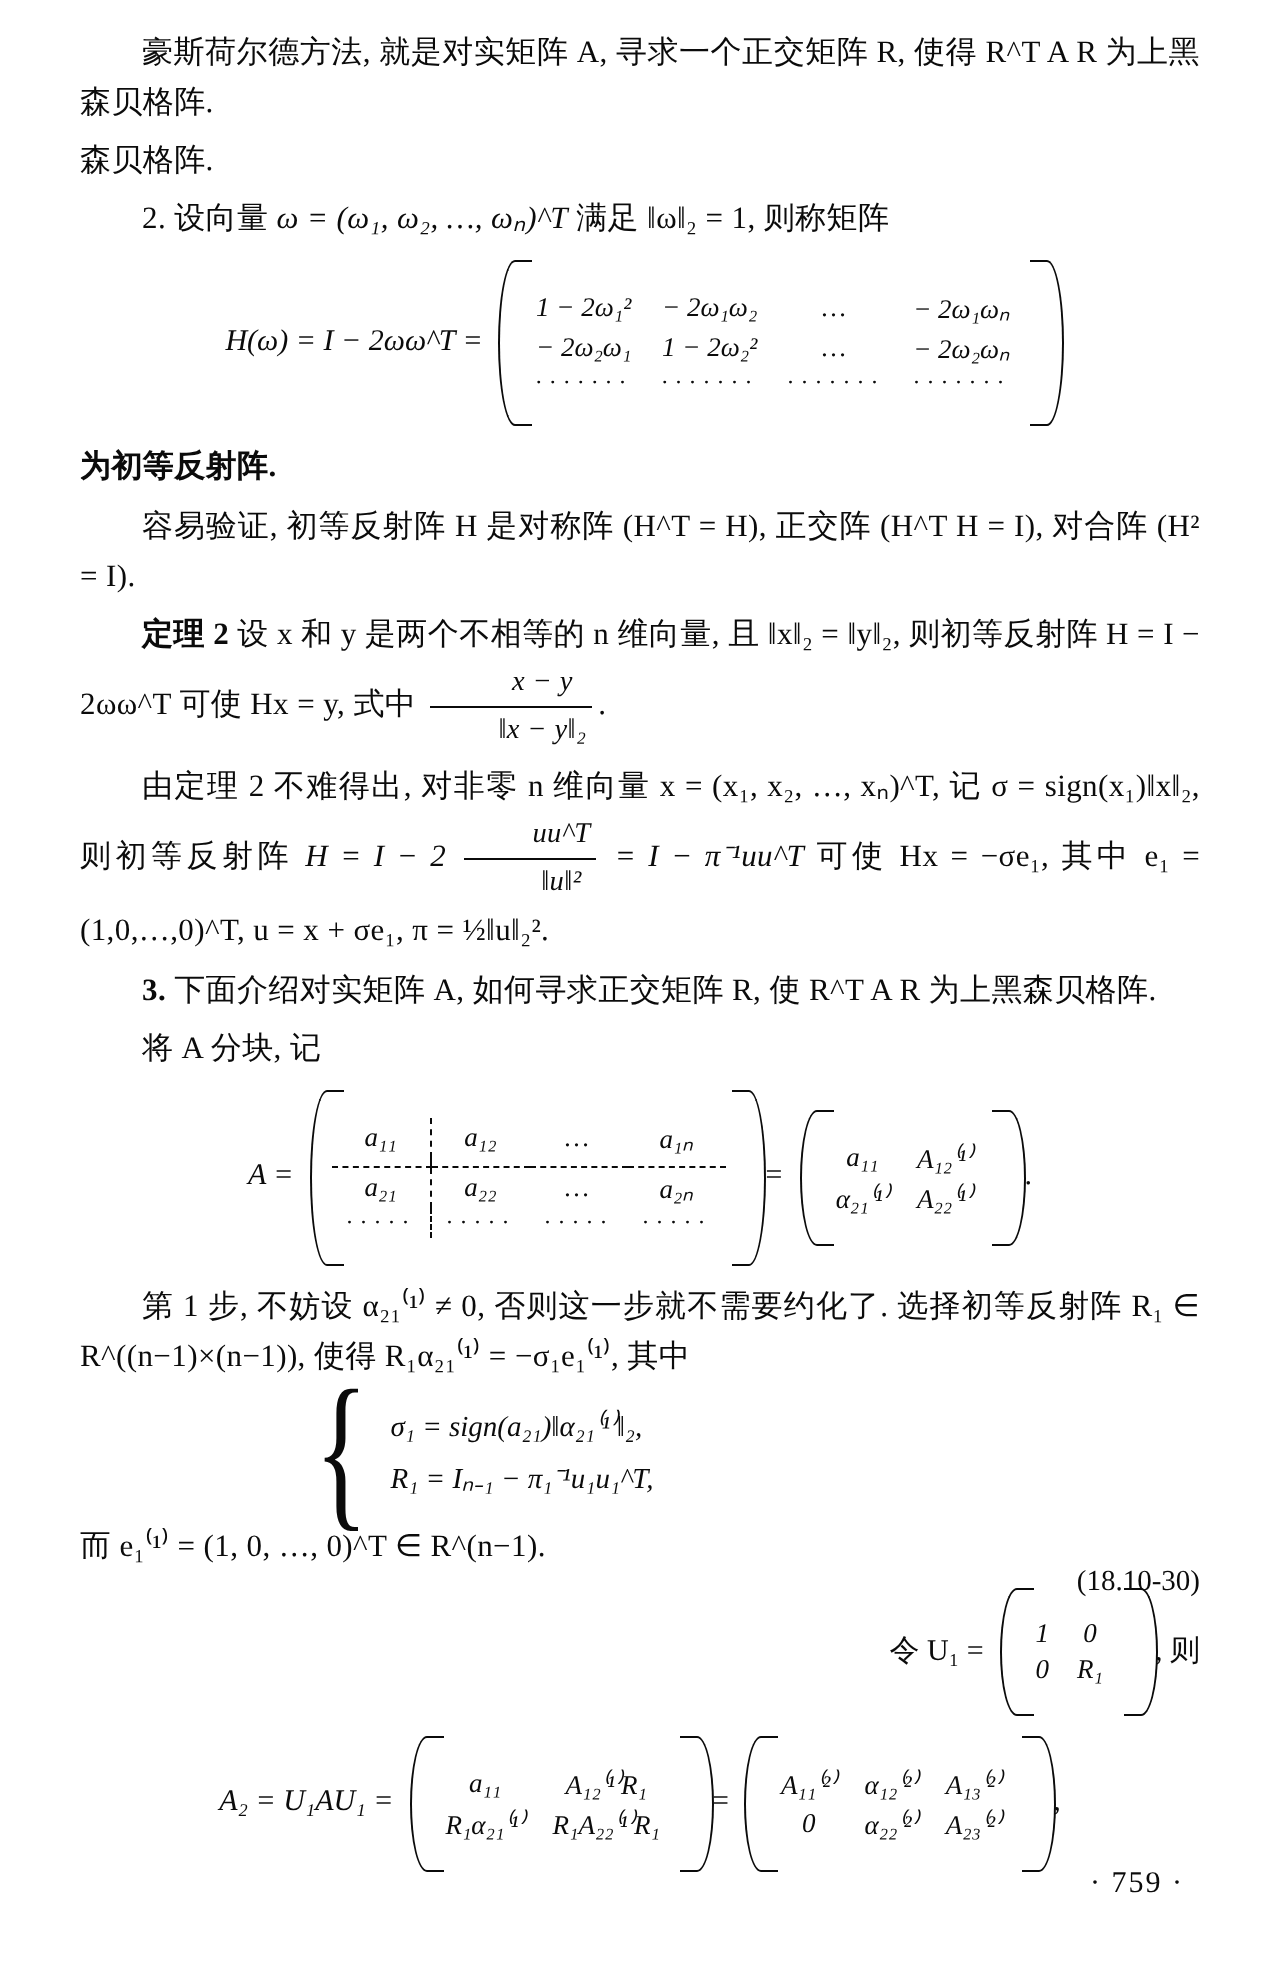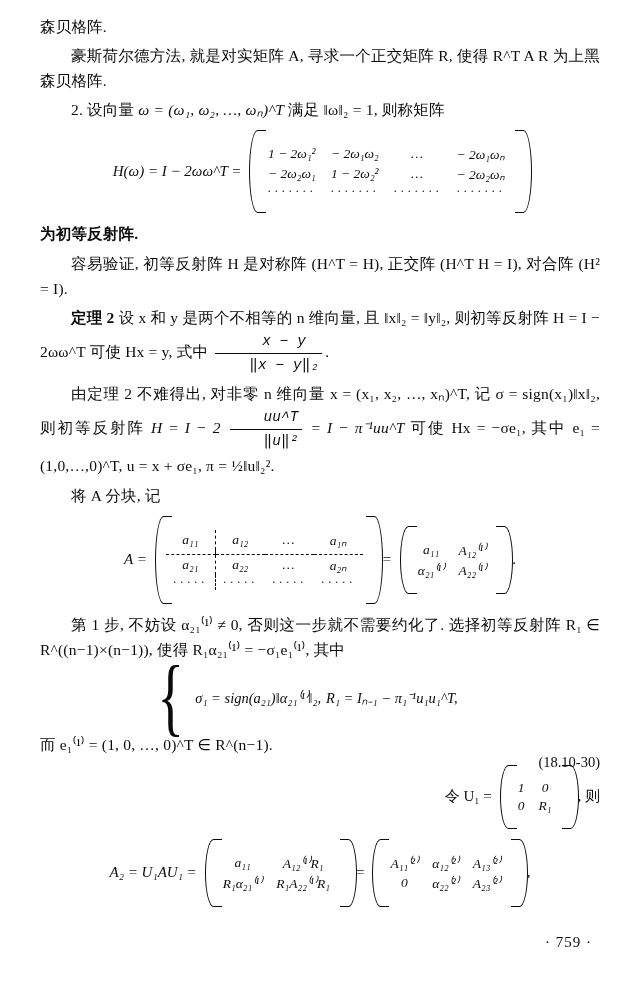--- a/index.html
+++ b/index.html
@@ -107,39 +107,38 @@
     font-size: 12px;
   }
   .vline { border-right: 1px dashed #111 !important; }
   .hline-row td { border-bottom: 1px dashed #111; height: 2px; padding: 0; }
   .frac {
     display: inline-block;
     vertical-align: middle;
     text-align: center;
     font-size: 0.92em;
     margin: 0 3px;
-    font-family: Liberation Mono, monospace;
   }
   .frac .num { display: block; padding: 0 3px; border-bottom: 1.2px solid #111; }
   .frac .den { display: block; padding: 0 3px; }
   .brace-block {
     display: flex;
     align-items: center;
     justify-content: flex-start;
     margin: 4px 0 4px 0;
   }
   .brace {
     font-size: 86px;
     line-height: 0.72;
     font-family: "Liberation Serif", serif;
     font-weight: 300;
     margin-right: 4px;
     transform: scaleX(0.65);
   }
-  .eqlist { display: flex; gap: 5px; font-size: 14.5px; }
+  .eqlist { display: flex; flex-direction: column; gap: 5px; font-size: 14.5px; }
   .eqlist div { white-space: nowrap; }
   .tagright {
     position: absolute;
     right: 0;
     font-size: 14.5px;
   }
   .rel { position: relative; }
   .pagenum {
     position: absolute;
     bottom: 37px;
@@ -148,23 +147,23 @@
     letter-spacing: 1px;
   }
   .it { font-style: italic; }
 </style>
 </head>
 <body>
 
 <div class="page">
   <div class="content">
 
+    <p class="para indent">豪斯荷尔德方法, 就是对实矩阵 A, 寻求一个正交矩阵 R, 使得 R^T A R 为上黑森贝格阵.</p>
+
     <p class="para">森贝格阵.</p>
-
-    <p class="para indent">豪斯荷尔德方法, 就是对实矩阵 A, 寻求一个正交矩阵 R, 使得 R^T A R 为上黑森贝格阵.</p>
 
     <p class="para indent">
       <span>2. 设向量</span>
       <span class="it">ω = (ω₁, ω₂, …, ωₙ)^T</span>
       <span>满足 ‖ω‖₂ = 1, 则称矩阵</span>
     </p>
 
     <div class="mathline">
       <div class="mathrow">
         <span class="lead it">H(ω) = I − 2ωω^T =</span>
@@ -214,20 +213,24 @@
       <span>由定理 2 不难得出, 对非零 n 维向量 x = (x₁, x₂, …, xₙ)^T, 记 σ = sign(x₁)‖x‖₂, 则初等反射阵</span>
       <span class="it">H = I − 2</span>
       <span class="frac">
         <span class="num it">uu^T</span>
         <span class="den it">‖u‖²</span>
       </span>
       <span class="it">= I − π⁻¹uu^T</span>
       <span>可使 Hx = −σe₁, 其中 e₁ = (1,0,…,0)^T, u = x + σe₁, π = ½‖u‖₂².</span>
     </p>
 
+    <p class="para indent">
+      <span class="bold">3.</span>
+      <span>下面介绍对实矩阵 A, 如何寻求正交矩阵 R, 使 R^T A R 为上黑森贝格阵.</span>
+    </p>
 
     <p class="para indent">将 A 分块, 记</p>
 
     <div class="mathline">
       <div class="mathrow">
         <span class="lead it">A =</span>
         <span class="matrix">
           <span class="paren left"></span>
           <table class="mtx">
             <tbody>

